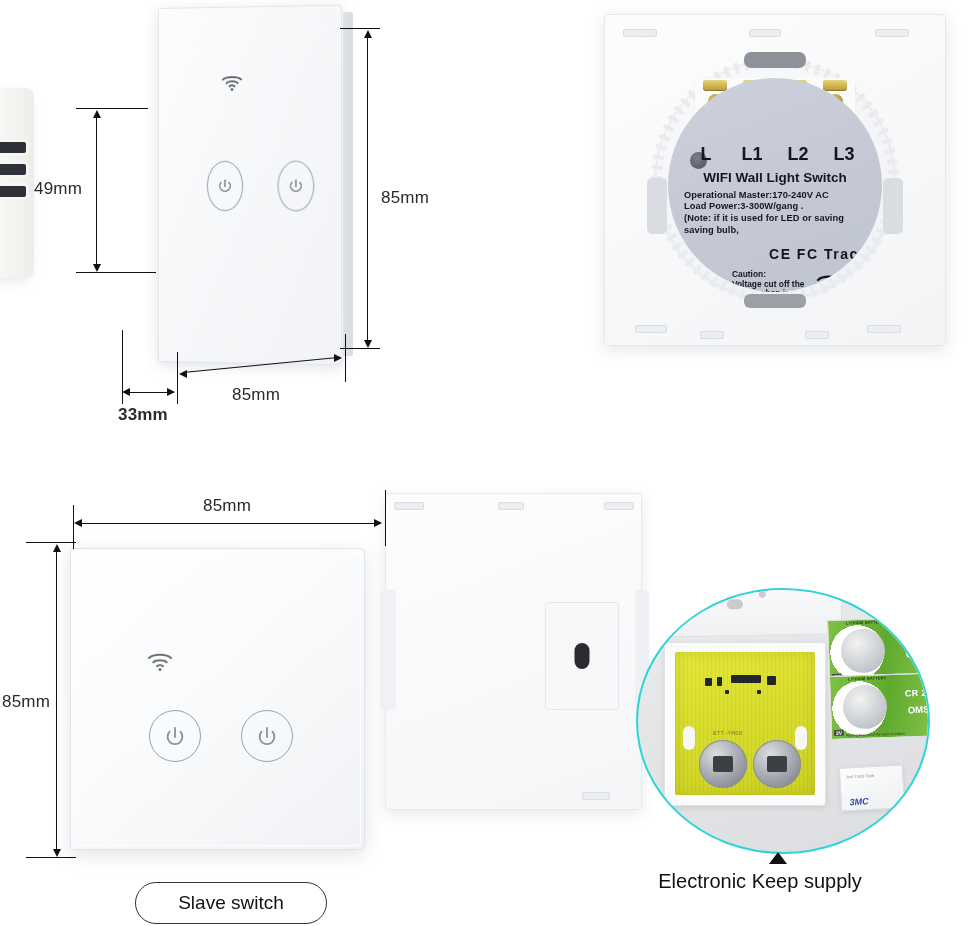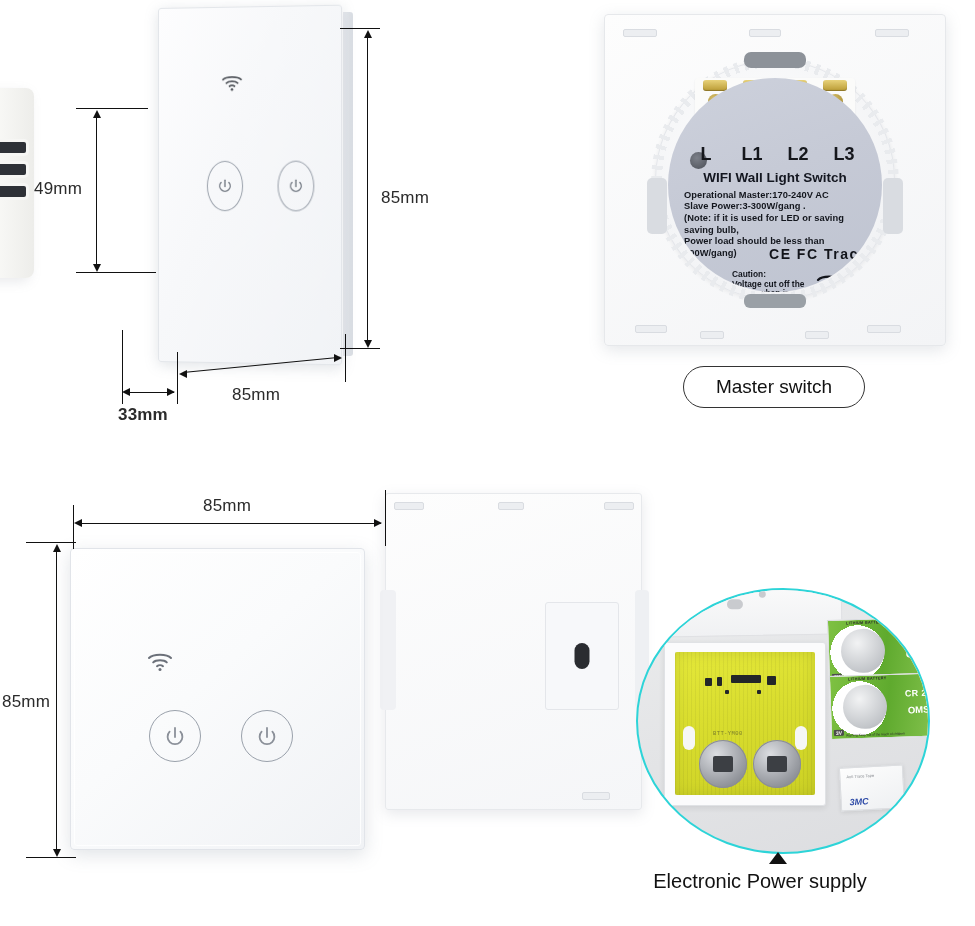--- a/index.html
+++ b/index.html
@@ -280,23 +280,22 @@
           <span>L</span>
           <span>L1</span>
           <span>L2</span>
           <span>L3</span>
         </div>
 
         <div class="disc-title">WIFI Wall Light Switch</div>
 
         <div class="spec">
           <div>Operational Master:170-240V AC</div>
-          <div>Slave Power:3-300W/gang .</div>
+          <div>Load Power:3-300W/gang .</div>
           <div>(Note: if it is used for LED or saving saving bulb,</div>
-          <div>Power load should be less than 100W/gang)</div>
         </div>
 
         <div class="certs">CE FC Trace</div>
 
         <span class="warn-tri">
           <svg width="34" height="30" viewBox="0 0 34 30">
             <path d="M17 2 L32 28 L2 28 Z" fill="none" stroke="#13161d" stroke-width="1.6" stroke-linejoin="round"></path>
             <path d="M17 11v8" stroke="#13161d" stroke-width="1.6" stroke-linecap="round"></path>
             <circle cx="17" cy="23" r="1.2" fill="#13161d"></circle>
           </svg>
@@ -314,23 +313,20 @@
             <path d="M2 6C6 1.6 20 1.6 24 6" stroke="#12141a" stroke-width="2.2" fill="none" stroke-linecap="round"></path>
             <path d="M6.2 10.4C9 7.6 17 7.6 19.8 10.4" stroke="#12141a" stroke-width="2.2" fill="none" stroke-linecap="round"></path>
             <path d="M10 14.4C11.6 12.9 14.4 12.9 16 14.4" stroke="#12141a" stroke-width="2.2" fill="none" stroke-linecap="round"></path>
             <circle cx="13" cy="18" r="1.6" fill="#12141a"></circle>
           </svg>
         </span>
       </div>
     </div>
   </div>
 
-  <div class="pill" style="left:683px;top:366px;width:180px;height:40px;">
-    <span>Master switch</span>
-  </div>
 
   <div class="rearpanel">
     <div class="tab" style="left:8px;top:8px;width:28px;height:6px;"></div>
     <div class="tab" style="left:112px;top:8px;width:24px;height:6px;"></div>
     <div class="tab" style="left:218px;top:8px;width:28px;height:6px;"></div>
     <div class="tab" style="left:196px;top:298px;width:26px;height:6px;"></div>
     <div class="side-rail"></div>
     <div class="right-rail"></div>
     <div class="well">
       <div class="well-slot"></div>
@@ -367,20 +363,23 @@
   <div class="arr right" style="left:374px;top:519px;"></div>
   <div class="dimlabel" style="left:203px;top:496px;">85mm</div>
 
   <div class="ext h" style="left:26px;top:542px;width:50px;"></div>
   <div class="ext h" style="left:26px;top:857px;width:50px;"></div>
   <div class="dimline v" style="left:56px;top:546px;height:307px;"></div>
   <div class="arr up" style="left:52.5px;top:544px;"></div>
   <div class="arr down" style="left:52.5px;top:849px;"></div>
   <div class="dimlabel" style="left:2px;top:692px;">85mm</div>
 
+  <div class="pill" style="left:135px;top:882px;width:190px;height:40px;">
+    <span>Slave switch</span>
+  </div>
 
   <div class="inset">
     <div class="ins-lid">
       <i style="left:36px;top:16px;"></i>
       <i style="left:98px;top:14px;"></i>
       <i style="left:66px;top:22px;width:16px;height:10px;border-radius:6px;"></i>
     </div>
 
     <div class="ins-frame">
       <div class="pcb">
@@ -422,15 +421,15 @@
       <div class="bat-note">Warning:Keep out of the reach of children</div>
     </div>
 
     <div class="tape">
       <s>Anti Trace Tape</s>
       <u>3MC</u>
     </div>
   </div>
 
   <div class="pointer-tri" style="left:769px;top:852px;"></div>
-  <div style="position:absolute;left:560px;top:870px;width:400px;text-align:center;font-size:20px;color:#111;">Electronic Power supply</div>
+  <div style="position:absolute;left:560px;top:870px;width:400px;text-align:center;font-size:20px;color:#111;">Electronic Keep supply</div>
 
 </div>
 
 </body></html>

